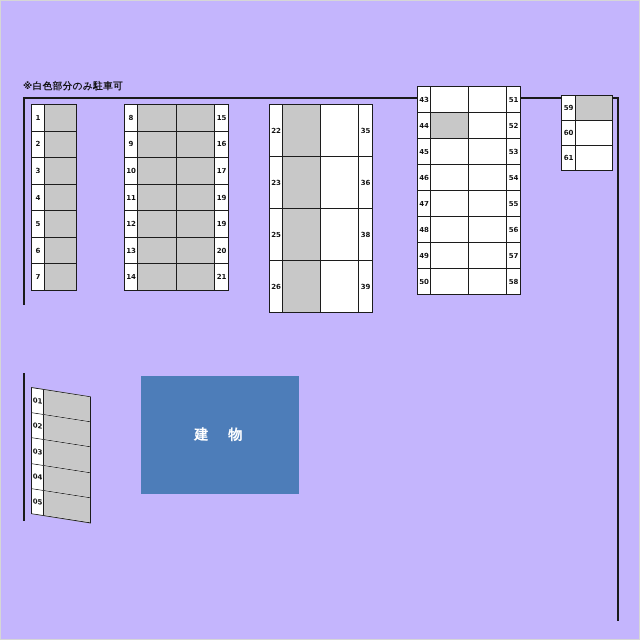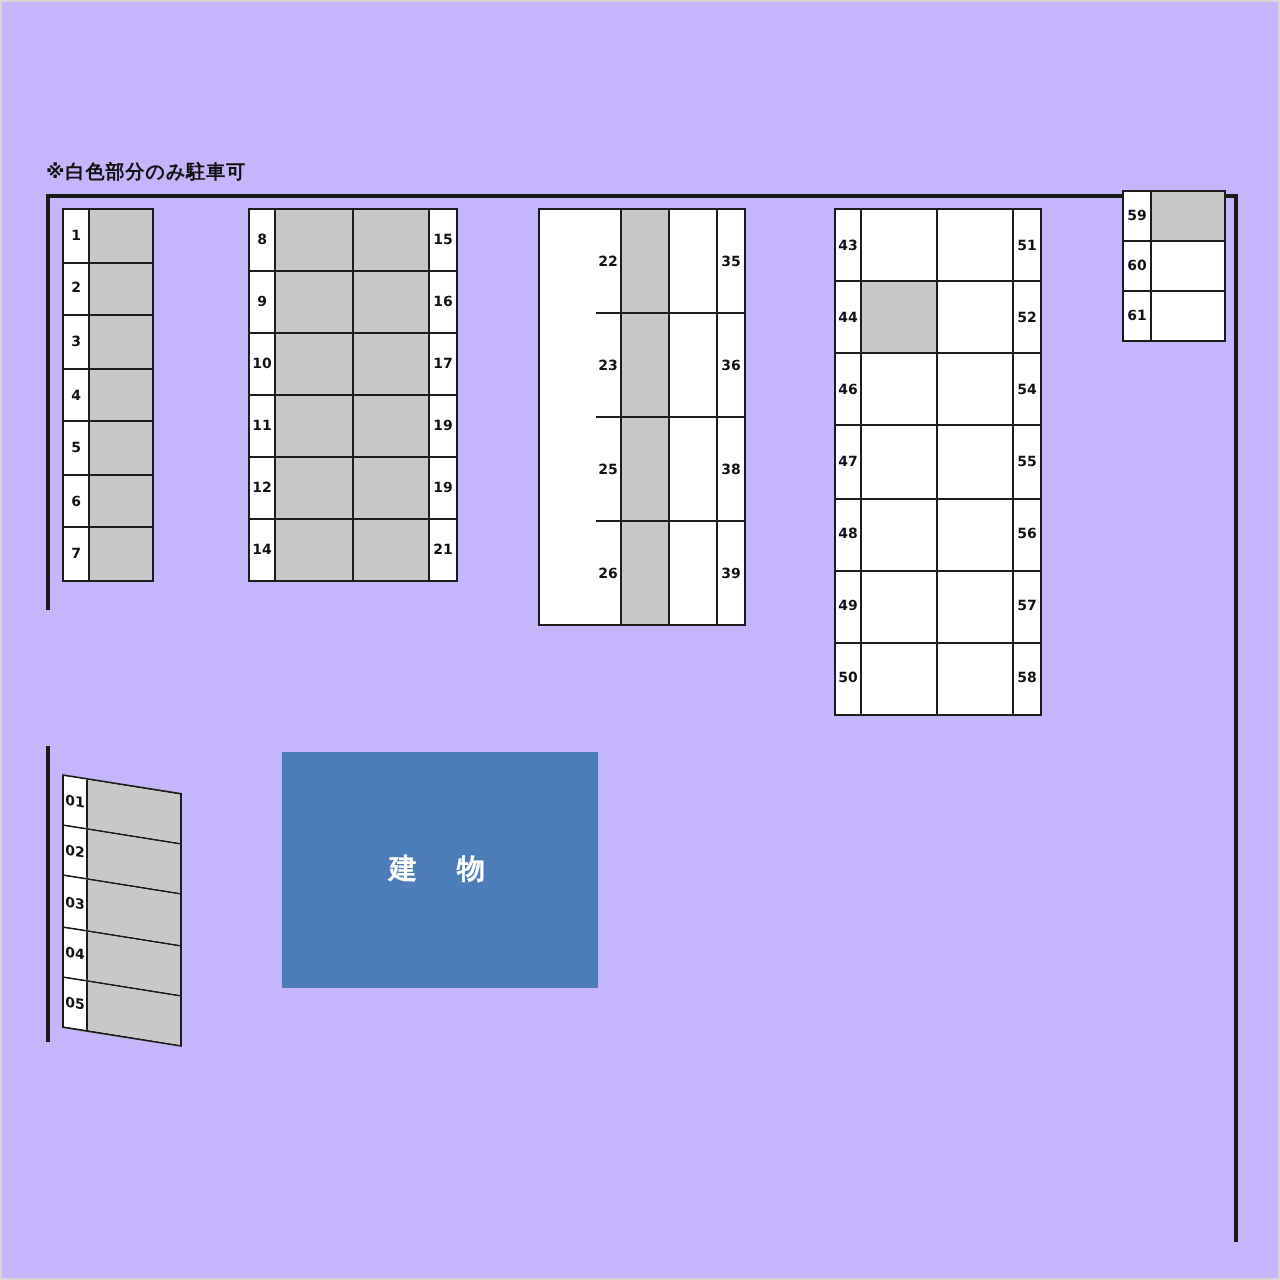--- a/index.html
+++ b/index.html
@@ -29,22 +29,22 @@
   .lbl{
     flex:0 0 13px;display:flex;align-items:center;justify-content:center;
     font-size:7px;font-weight:bold;color:#111;background:#fff;overflow:hidden;
   }
   .cell{flex:1 1 auto;}
   .occ{background:#c8c8c8;}
   .avail{background:#ffffff;}
 
   .block-a{left:30px;top:103px;width:46px;height:187px;}
   .block-b{left:123px;top:103px;width:105px;height:187px;}
-  .block-c{left:268px;top:103px;width:104px;height:209px;padding-left:28px;}
-  .block-d{left:416px;top:103px;width:104px;height:254px;}
+  .block-c{left:268px;top:103px;width:104px;height:209px;}
+  .block-d{left:416px;top:85px;width:104px;height:209px;}
   .block-e{left:560px;top:94px;width:52px;height:76px;}
   .block-e .lbl{flex:0 0 14px;}
   .block-f{left:30px;top:386px;width:60px;height:127px;transform:skewY(9deg);transform-origin:0 0;}
   .block-f .lbl{flex:0 0 12px;}
 
   .building{
     position:absolute;left:140px;top:375px;width:158px;height:118px;
     background:#4d7db9;display:flex;align-items:center;justify-content:center;
   }
   .building-label{
@@ -117,20 +117,26 @@
         <div class="cell occ"></div>
         <span class="lbl">19</span>
       </div>
       <div class="row">
         <span class="lbl">12</span>
         <div class="cell occ"></div>
         <div class="cell occ"></div>
         <span class="lbl">19</span>
       </div>
       <div class="row">
+        <span class="lbl">13</span>
+        <div class="cell occ"></div>
+        <div class="cell occ"></div>
+        <span class="lbl">20</span>
+      </div>
+      <div class="row">
         <span class="lbl">14</span>
         <div class="cell occ"></div>
         <div class="cell occ"></div>
         <span class="lbl">21</span>
       </div>
     </div>
   <div class="block block-c">
       <div class="row">
         <span class="lbl">22</span>
         <div class="cell occ"></div>
@@ -161,20 +167,26 @@
         <span class="lbl">43</span>
         <div class="cell avail"></div>
         <div class="cell avail"></div>
         <span class="lbl">51</span>
       </div>
       <div class="row">
         <span class="lbl">44</span>
         <div class="cell occ"></div>
         <div class="cell avail"></div>
         <span class="lbl">52</span>
+      </div>
+      <div class="row">
+        <span class="lbl">45</span>
+        <div class="cell avail"></div>
+        <div class="cell avail"></div>
+        <span class="lbl">53</span>
       </div>
       <div class="row">
         <span class="lbl">46</span>
         <div class="cell avail"></div>
         <div class="cell avail"></div>
         <span class="lbl">54</span>
       </div>
       <div class="row">
         <span class="lbl">47</span>
         <div class="cell avail"></div>

